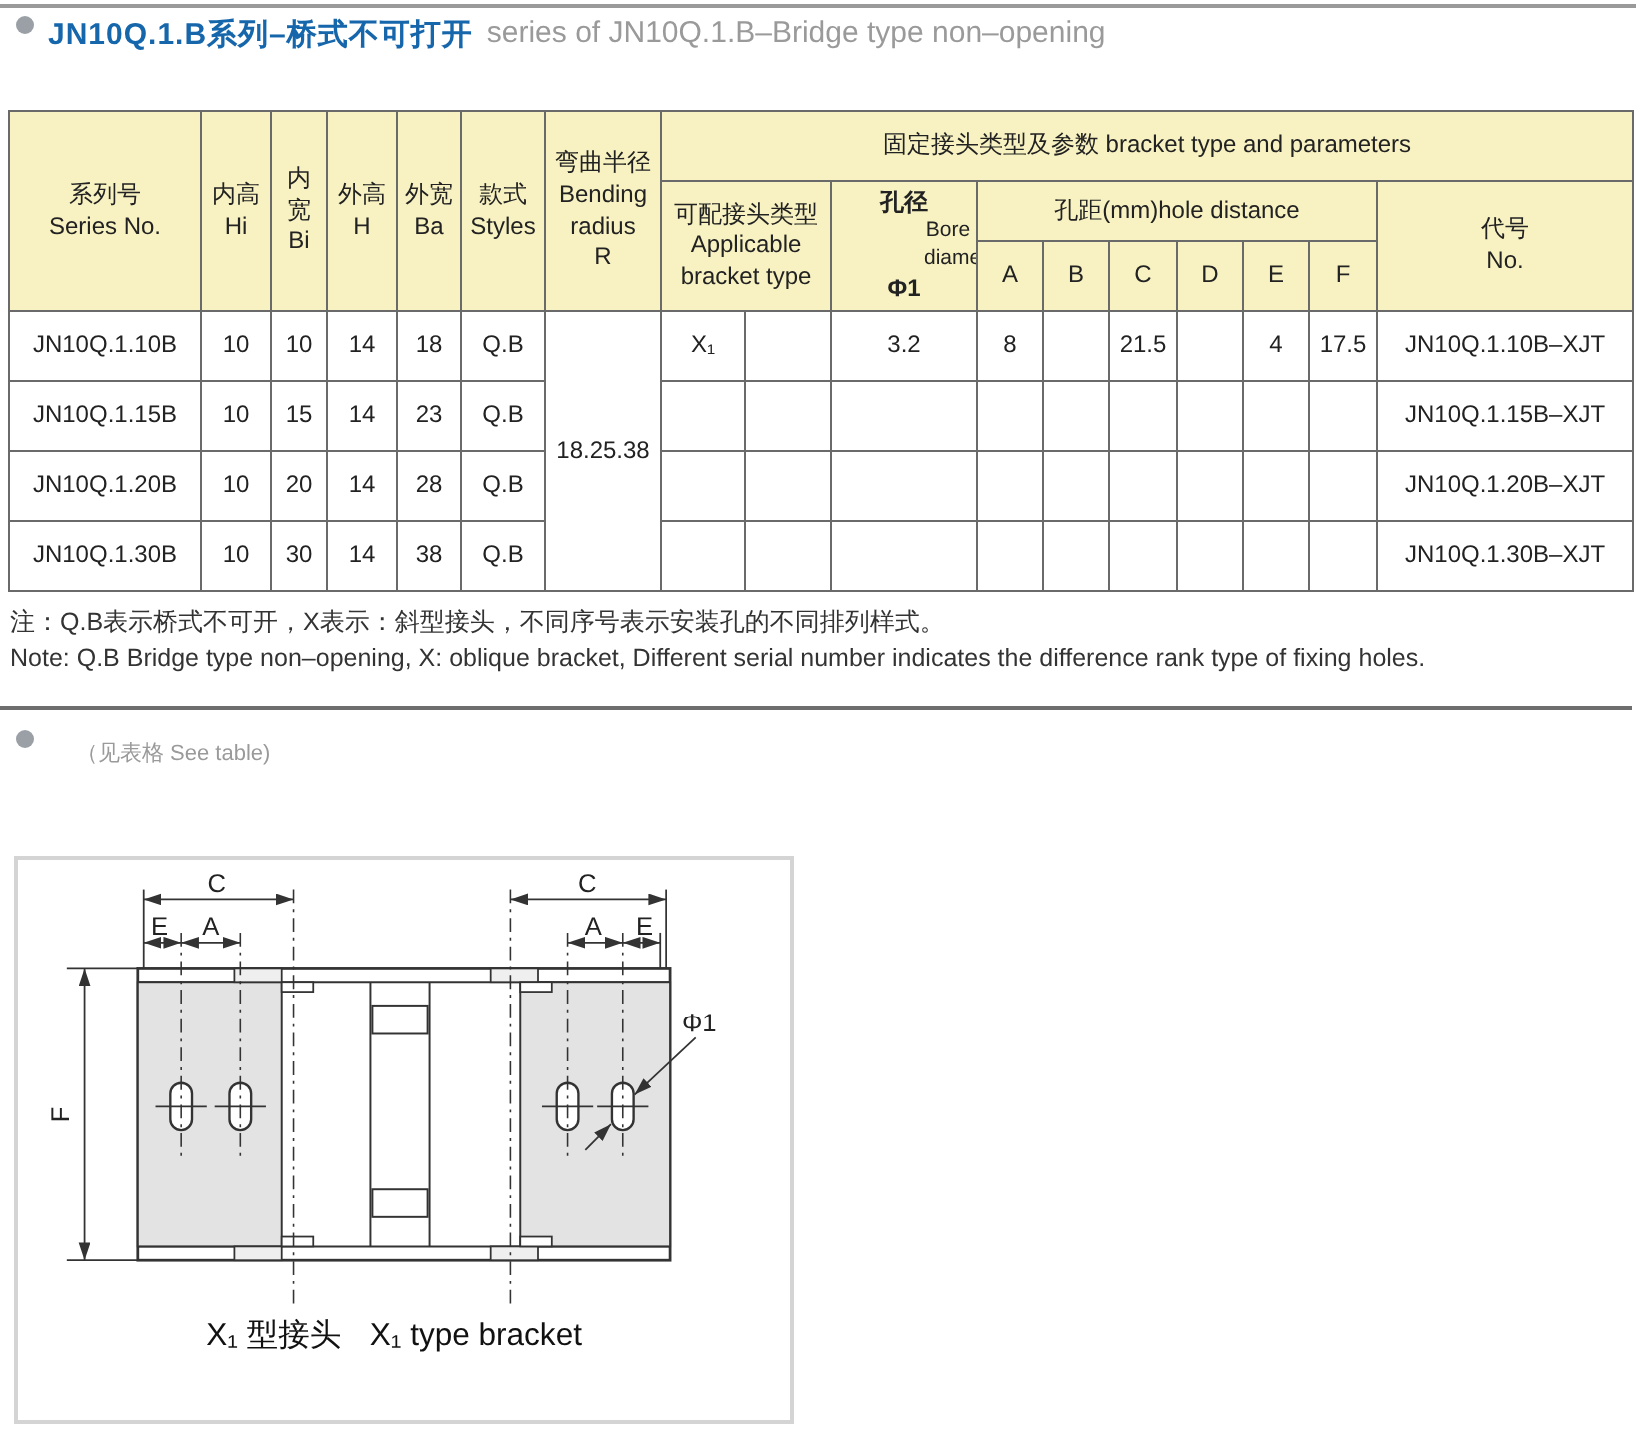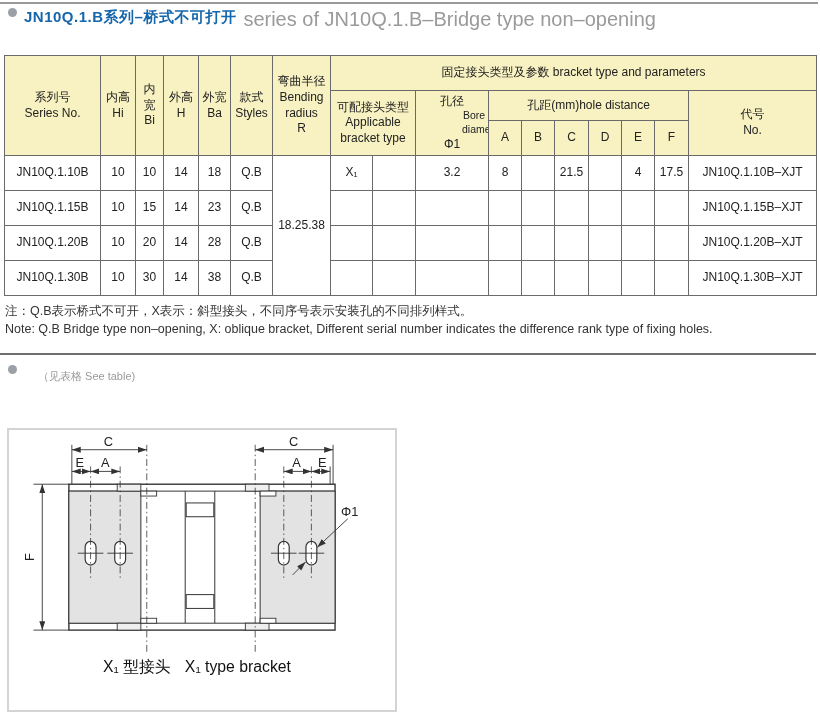--- a/index.html
+++ b/index.html
@@ -10,40 +10,40 @@
   }
   .rule{position:absolute;background:#8f8f8f;}
   #rule-top{left:0;top:2px;width:818px;height:2px;background:#9a9a9a;}
   #rule-mid{left:0;top:353px;width:816px;height:2px;background:#6e6e6e;}
 
   .heading{position:absolute;left:8px;display:flex;white-space:nowrap;}
   #heading1{top:8px;}
   #heading2{top:365px;}
   .bullet{width:9px;height:9px;border-radius:50%;background:#9aa0a6;margin-right:7px;flex:0 0 auto;}
   .h-zh{color:#1666ab;font-weight:bold;font-size:15px;letter-spacing:.5px;}
-  .h-en{color:#9a9a9a;font-size:20px;margin-left:7px;}
+  .h-en{color:#9a9a9a;font-size:15px;margin-left:7px;}
   .h-hint{color:#9a9a9a;font-size:11px;margin-left:14px;position:relative;top:4px;}
 
   table.spec{
     position:absolute;left:4px;top:55px;width:812px;
     border-collapse:collapse;table-layout:fixed;
   }
   table.spec td{
     border:1px solid #6a6a6a;text-align:center;vertical-align:middle;
     font-size:12px;line-height:1.3;padding:1px 2px;overflow:hidden;
   }
   table.spec td.hd{background:#f8f2c2;}
   table.spec td.pre{white-space:pre-line;}
   tr.hr1{height:35px;} tr.hr2{height:30px;} tr.hr3{height:35px;}
   tr.br{height:35px;padding-left:28px;}
   td.body-cell{font-size:12.5px;background:#ffffff;}
   td.al{text-align:left;padding-left:7px;}
   td.al6{text-align:left;padding-left:6px;margin-top:40px;}
   .bore-en{font-size:10.5px;display:block;margin-left:44px;}
-  .bore-zh,.bore-phi{display:block;}
+  .bore-zh,.bore-phi{display:block;font-weight:bold;}
 
   .notes{position:absolute;left:5px;top:302px;font-size:12.5px;color:#333;line-height:1.45;}
   .notes div{white-space:nowrap;}
 
   #diagram-box{
     position:absolute;left:7px;top:428px;width:386px;height:280px;
     border:2px solid #d4d4d4;background:#ffffff;
   }
   #diagram-box svg{display:block;}
   .dim-label{font-size:13px;fill:#222;}

